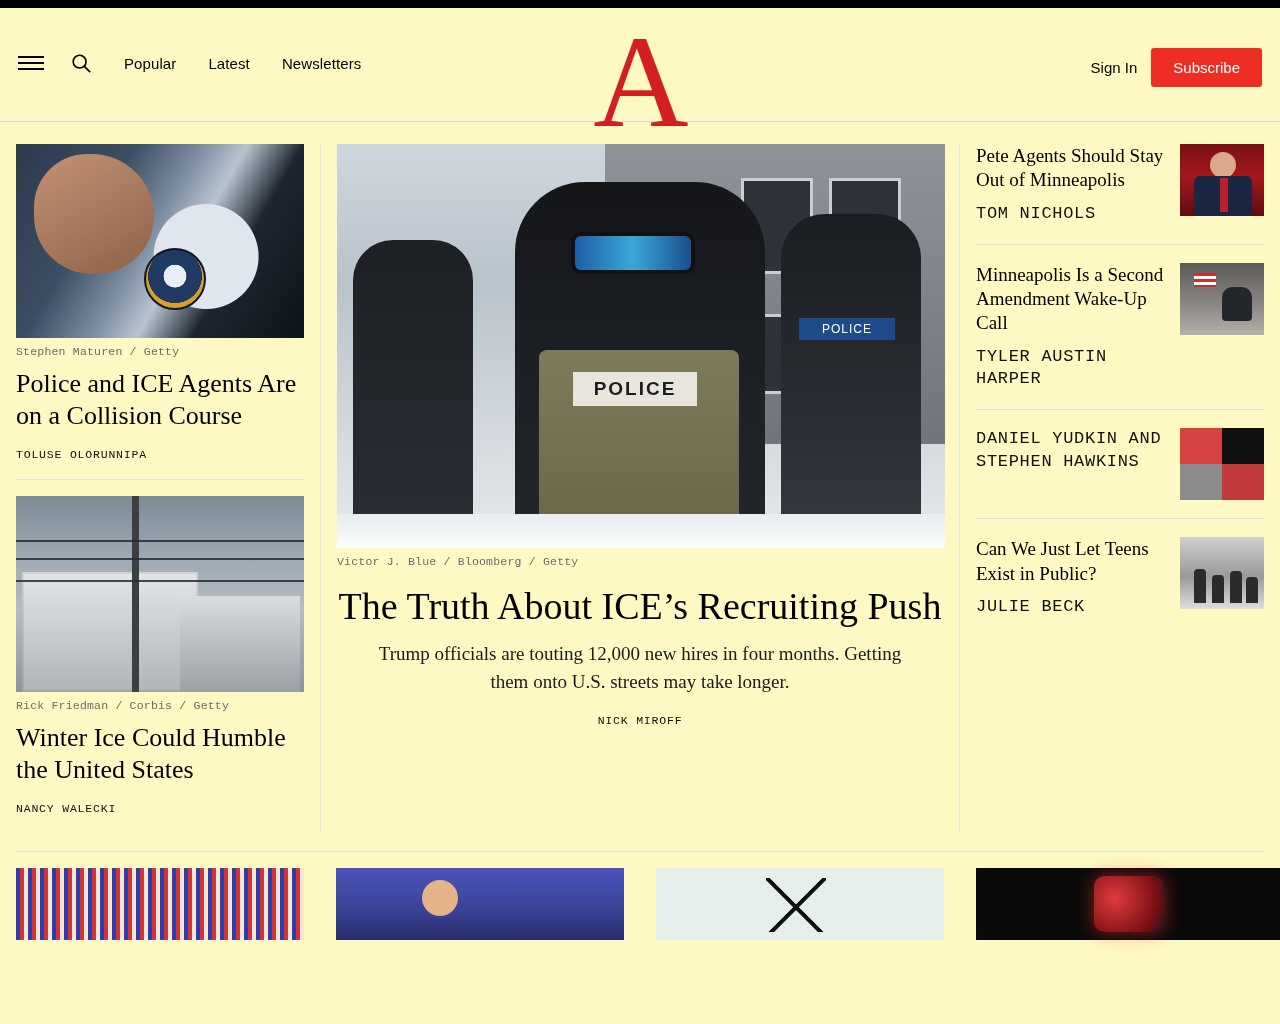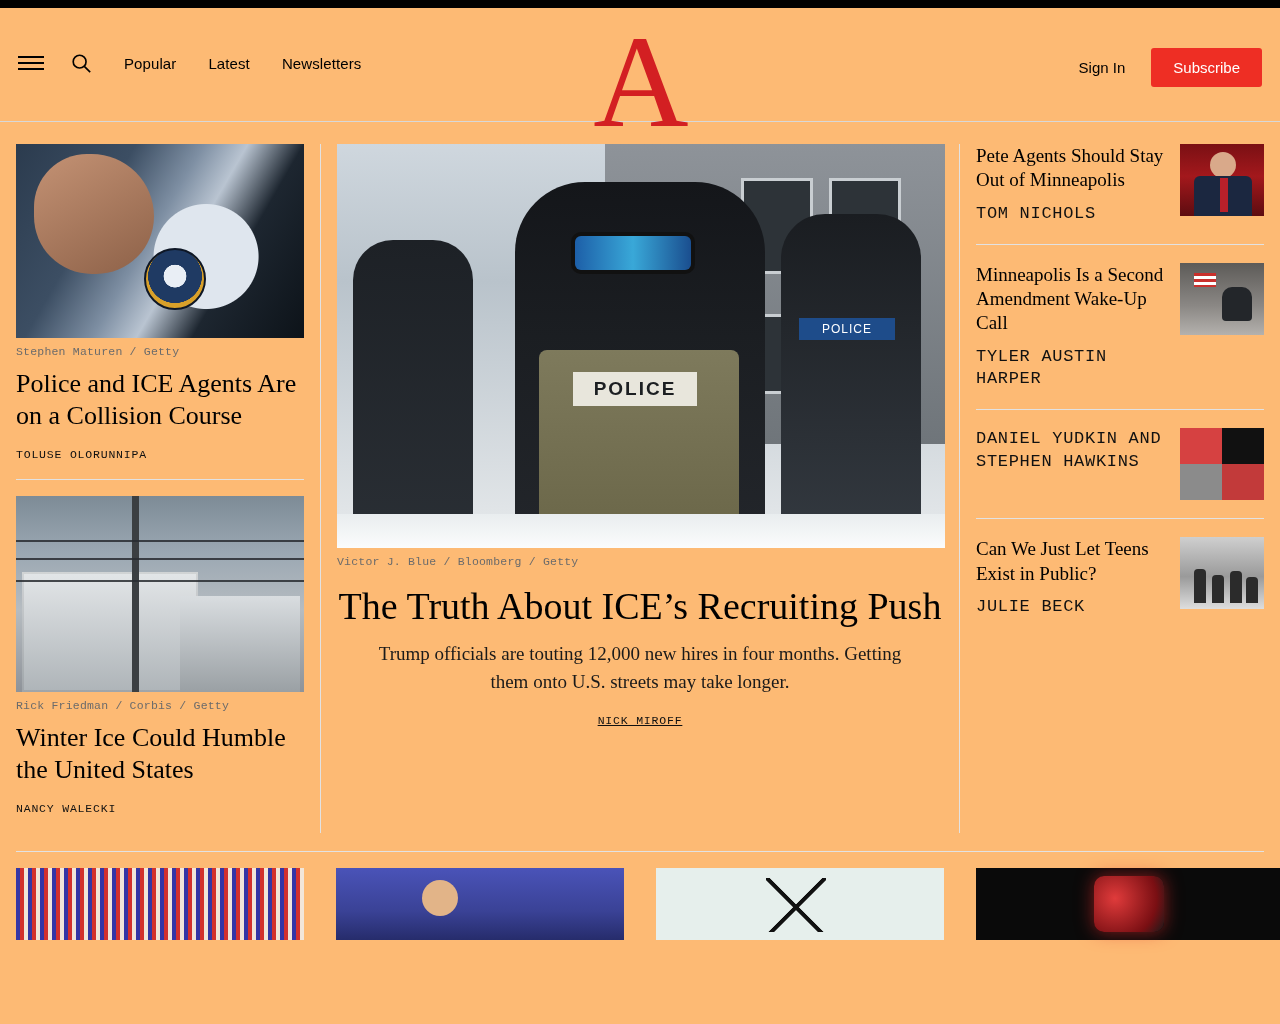--- a/index.html
+++ b/index.html
@@ -9,21 +9,21 @@
     width: 1280px;
     height: 1024px;
     overflow: hidden;
     background: #fff;
     font-family: "Liberation Sans", sans-serif;
   }
   .page {
     width: 1280px;
     height: 1024px;
     position: relative;
-    background: #fdba74;
+    background: #fef9c3;
   }
   
   .top-strip {
     height: 8px;
     background: #000;
     width: 100%;
   }
   
   header.site-header {
     position: relative;
@@ -74,21 +74,21 @@
     position: absolute;
     right: 18px;
     top: 40px;
     display: flex;
     align-items: center;
   }
   .signin {
     font-size: 15px;
     color: #000;
     text-decoration: none;
-    margin-right: 26px;
+    margin-right: 14px;
     cursor: pointer;
   }
   .subscribe-btn {
     background: #ee2e24;
     color: #fff;
     border: none;
     font-size: 15px;
     font-family: "Liberation Sans", sans-serif;
     padding: 11px 22px;
     border-radius: 3px;
@@ -181,21 +181,20 @@
     color: #1a1a1a;
     margin: 0 26px 18px 26px;
   }
   .hero-byline {
     font-family: "Liberation Mono", monospace;
     font-size: 11.5px;
     letter-spacing: 0.8px;
     text-align: center;
     color: #111;
     text-transform: uppercase;
-    text-decoration: underline;
   }
 
   
   .right-item {
     display: flex;
     gap: 12px;
     padding: 0 0 18px 0;
     border-bottom: 1px solid #e2e2e2;
     margin-bottom: 18px;
   }

